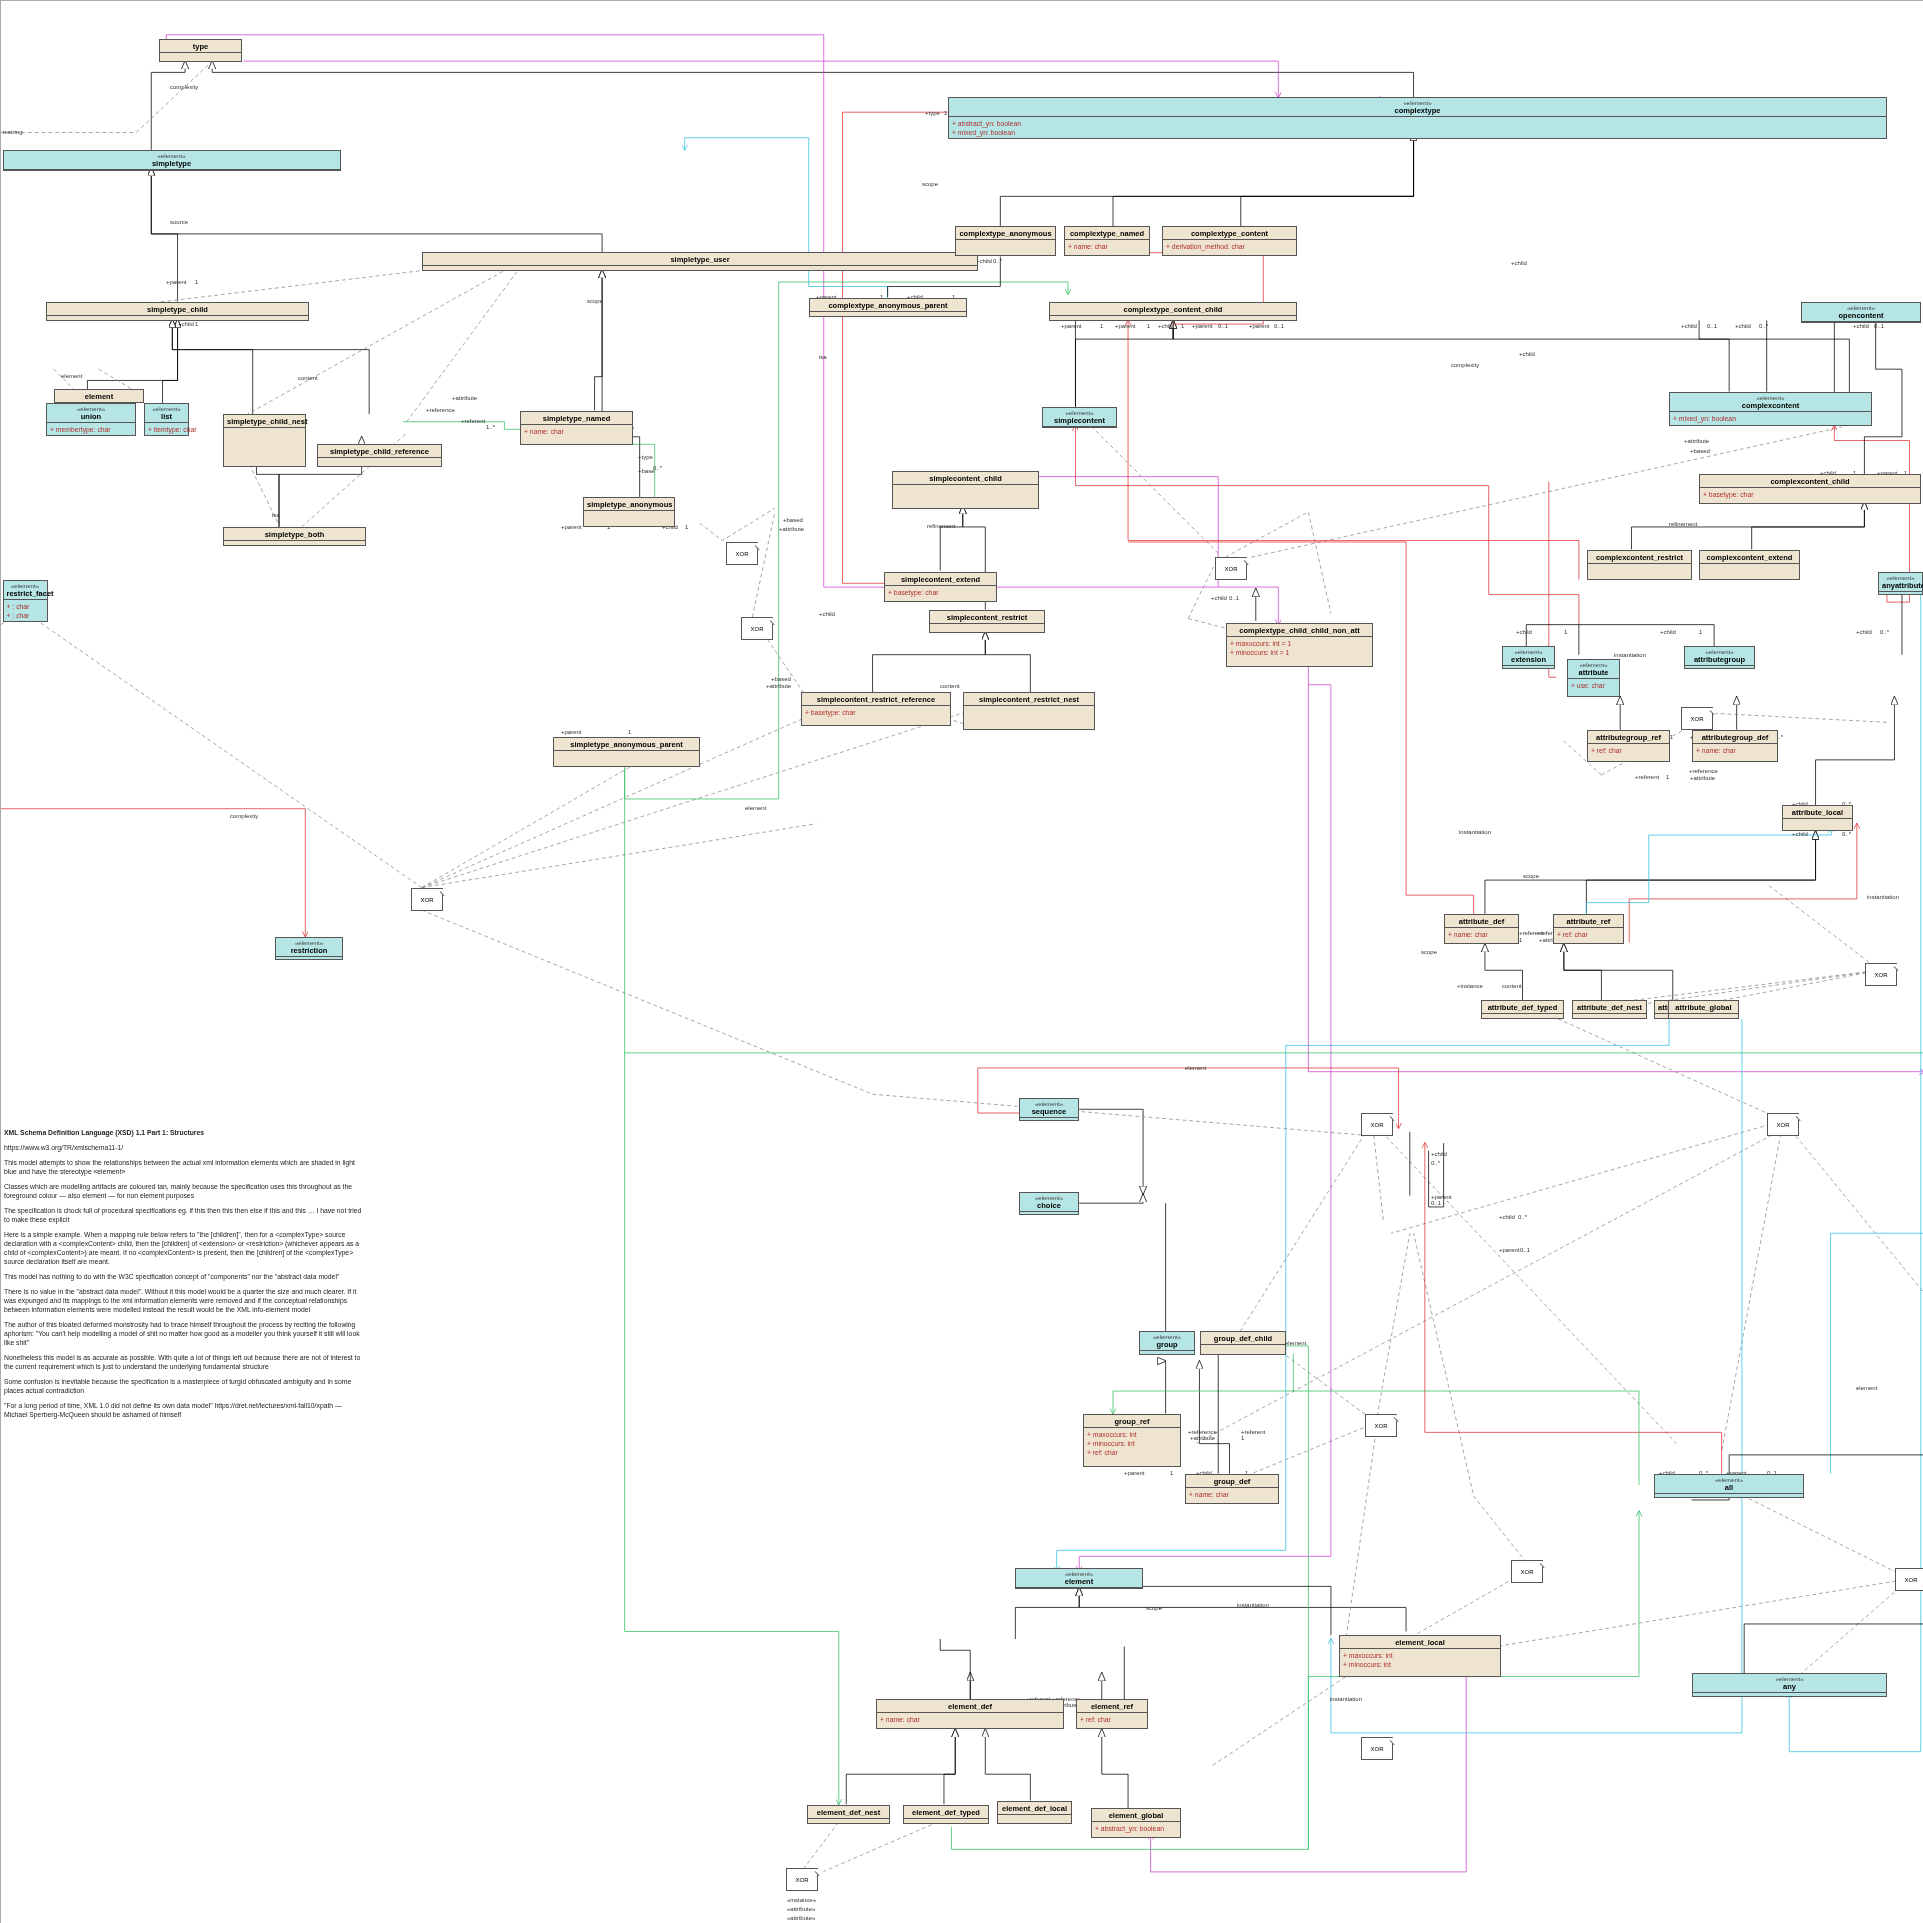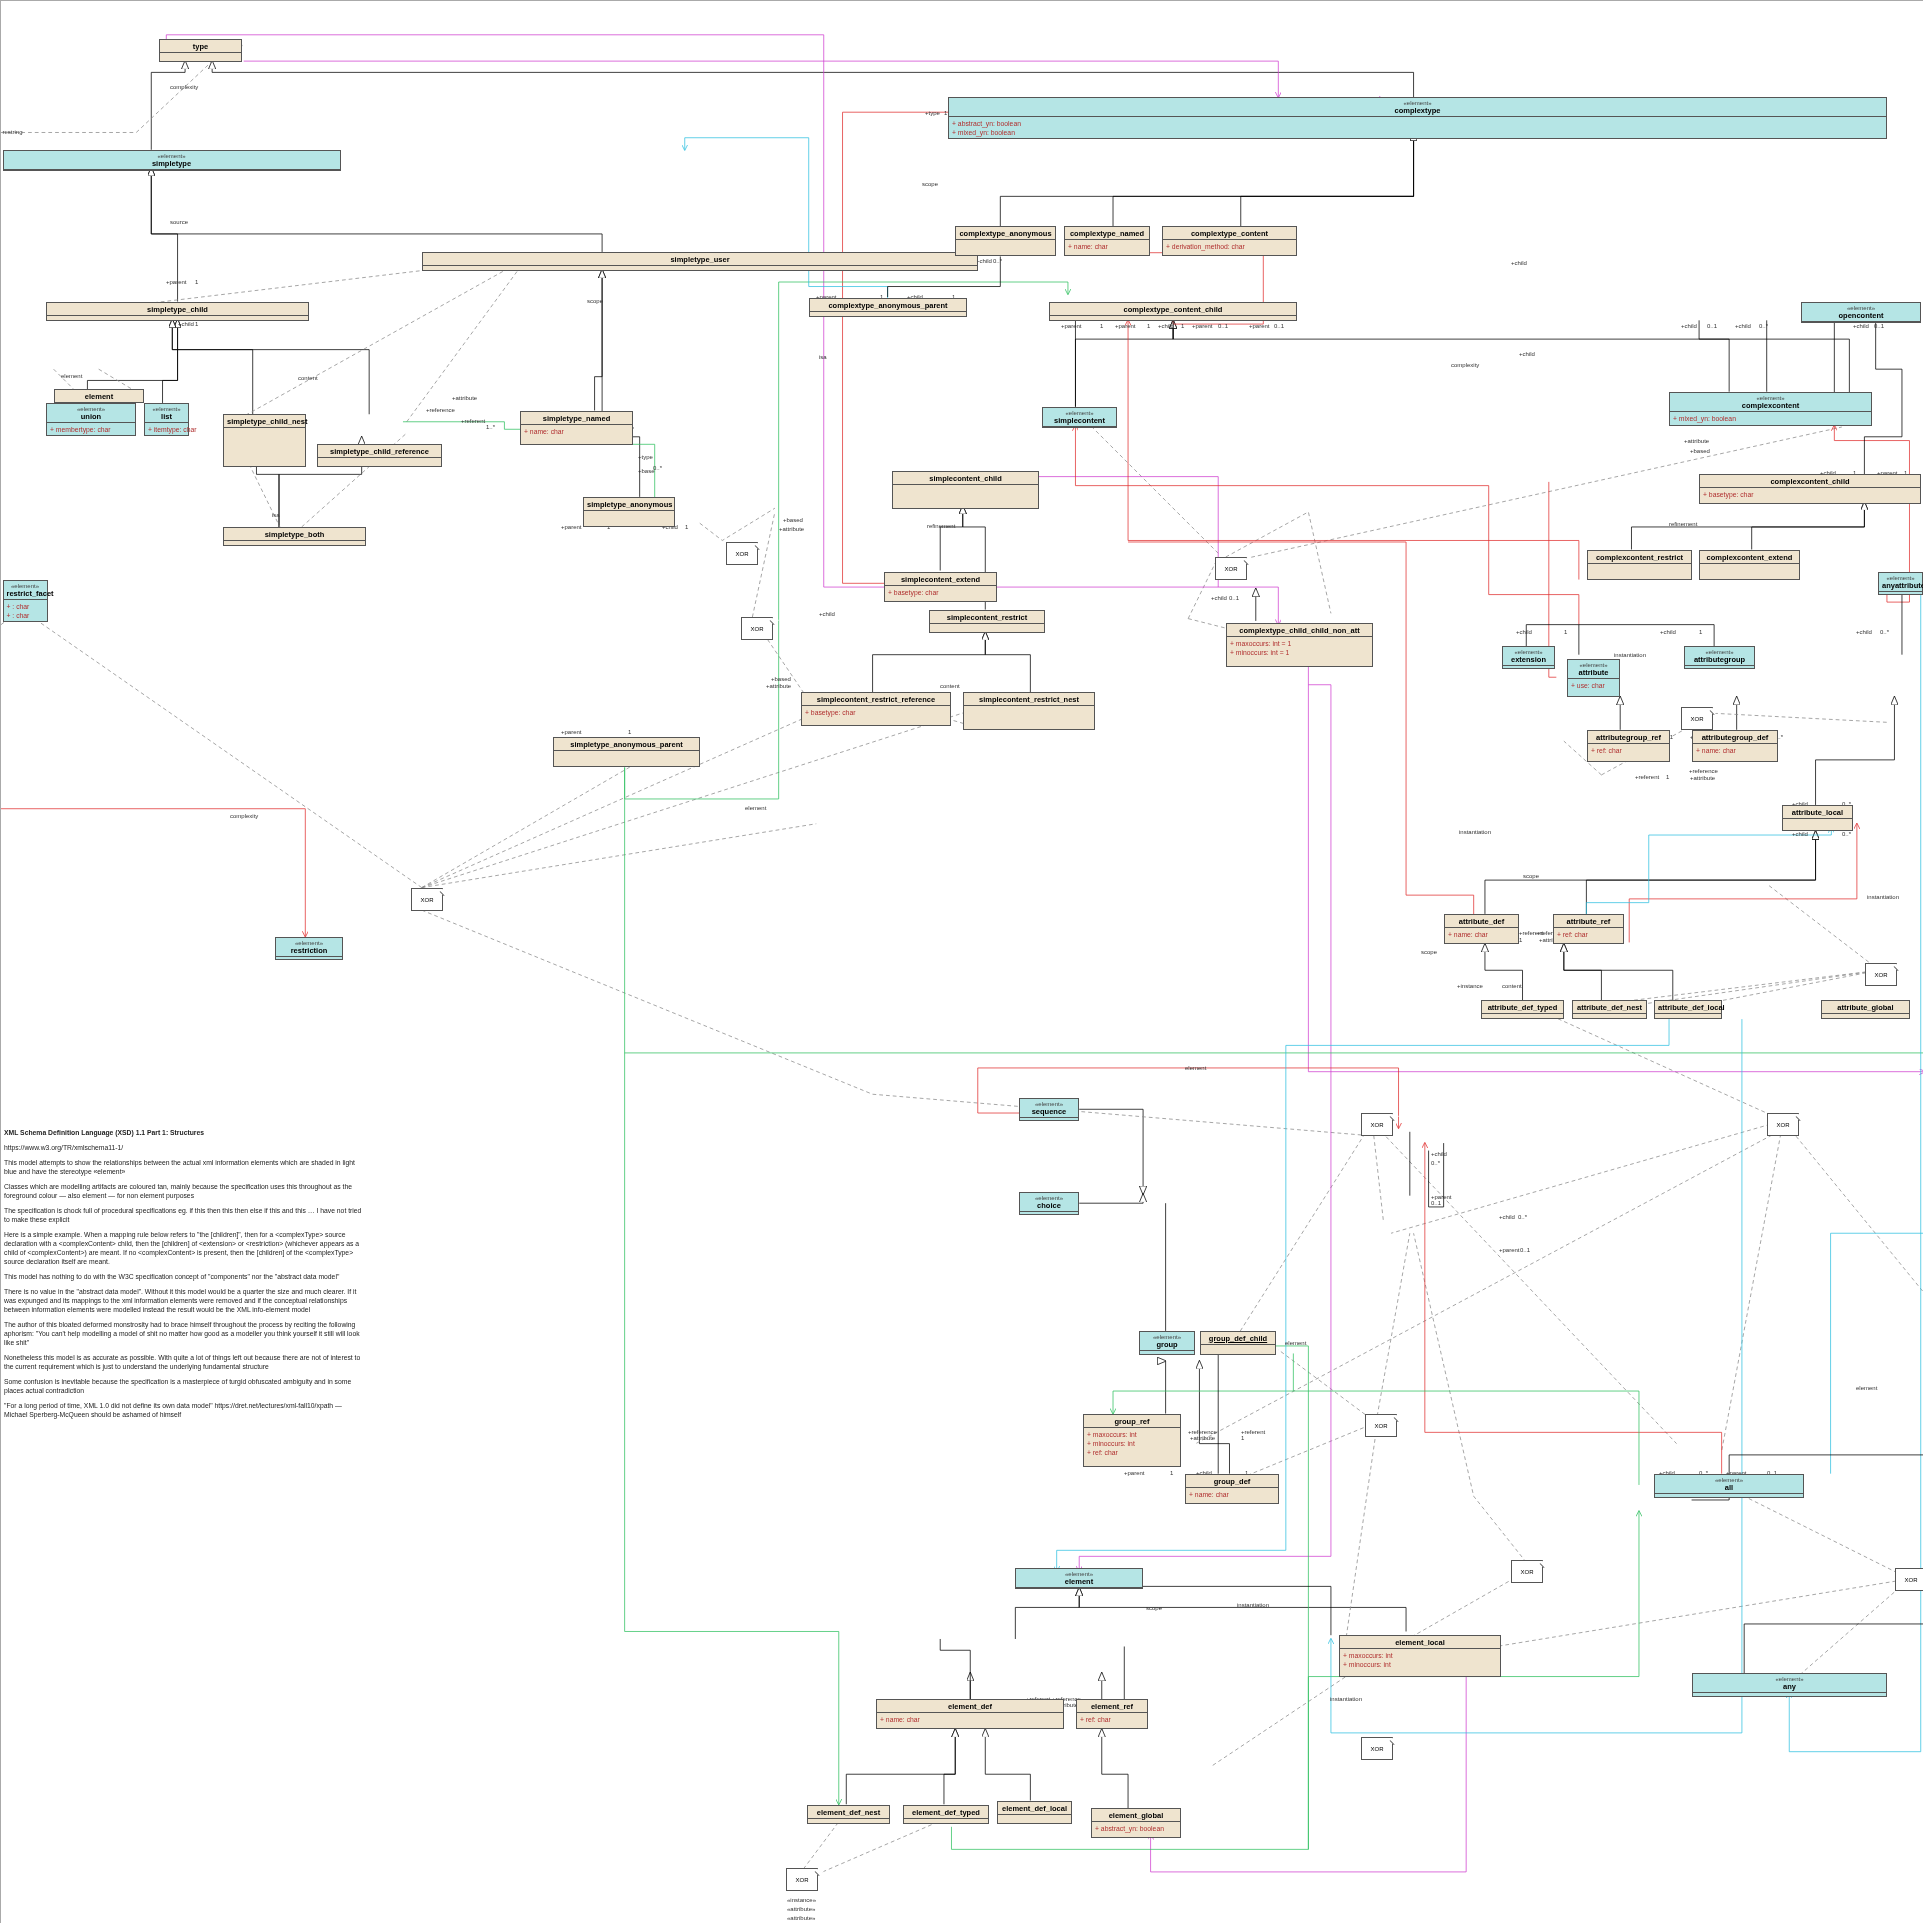--- a/index.html
+++ b/index.html
@@ -664,21 +664,21 @@
     <div class="box" style="left: 1571px; top: 999px; width: 75px; min-height: 19px;">
       <div class="head">
         <div class="nm">attribute_def_nest</div>
       </div>
     </div>
     <div class="box" style="left: 1653px; top: 999px; width: 68px; min-height: 19px;">
       <div class="head">
         <div class="nm">attribute_def_local</div>
       </div>
     </div>
-    <div class="box" style="left: 1820px; top: 999px; width: 89px; min-height: 19px;">
+    <div class="box" style="left: 1667px; top: 999px; width: 71px; min-height: 19px;">
       <div class="head">
         <div class="nm">attribute_global</div>
       </div>
     </div>
     <div class="box blue" style="left: 1018px; top: 1097px; width: 60px; min-height: 22.5px;">
       <div class="head">
         <div class="st">«element»</div>
         <div class="nm">sequence</div>
       </div>
     </div>
@@ -687,21 +687,21 @@
         <div class="st">«element»</div>
         <div class="nm">choice</div>
       </div>
     </div>
     <div class="box blue" style="left: 1138px; top: 1330px; width: 56px; min-height: 24px;">
       <div class="head">
         <div class="st">«element»</div>
         <div class="nm">group</div>
       </div>
     </div>
-    <div class="box" style="left: 1199px; top: 1330px; width: 76px; min-height: 24px; text-decoration: underline;">
+    <div class="box" style="left: 1199px; top: 1330px; width: 86px; min-height: 24px;">
       <div class="head">
         <div class="nm">group_def_child</div>
       </div>
     </div>
     <div class="box" style="left: 1082px; top: 1413px; width: 98px; min-height: 53px;">
       <div class="head">
         <div class="nm">group_ref</div>
       </div>
       <div class="attrs">
         <div class="attr pos">+ maxoccurs: int</div>

